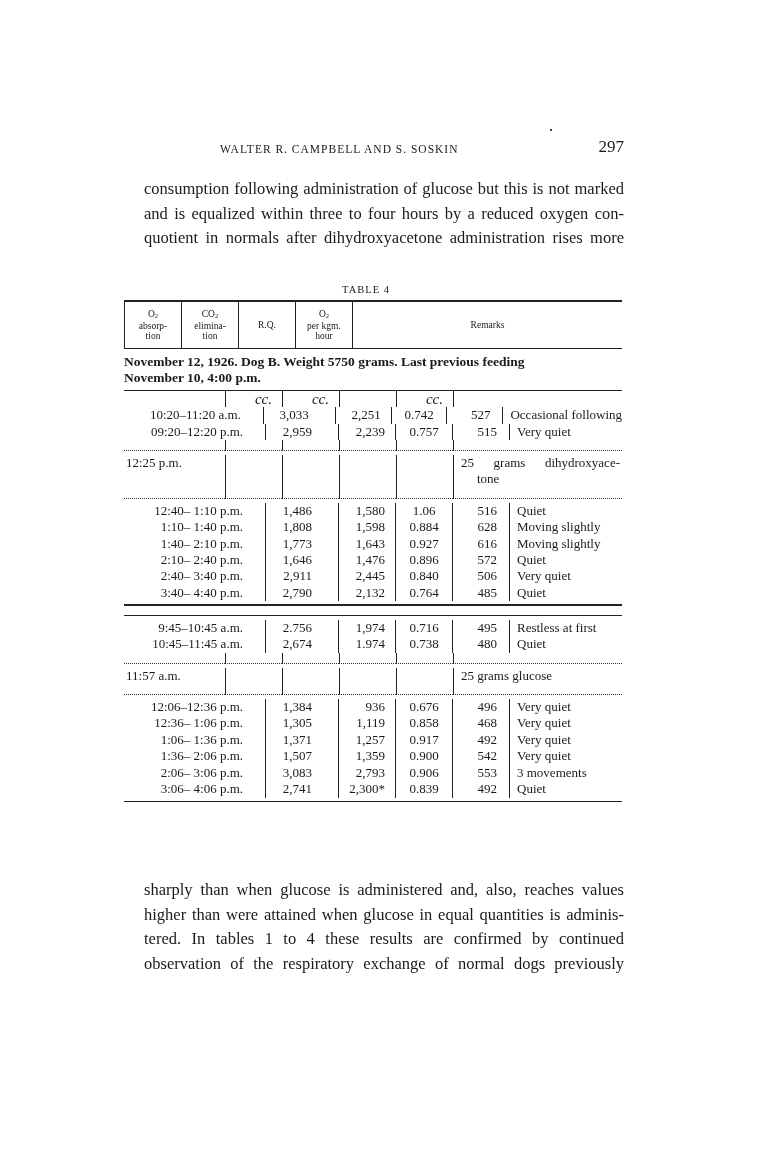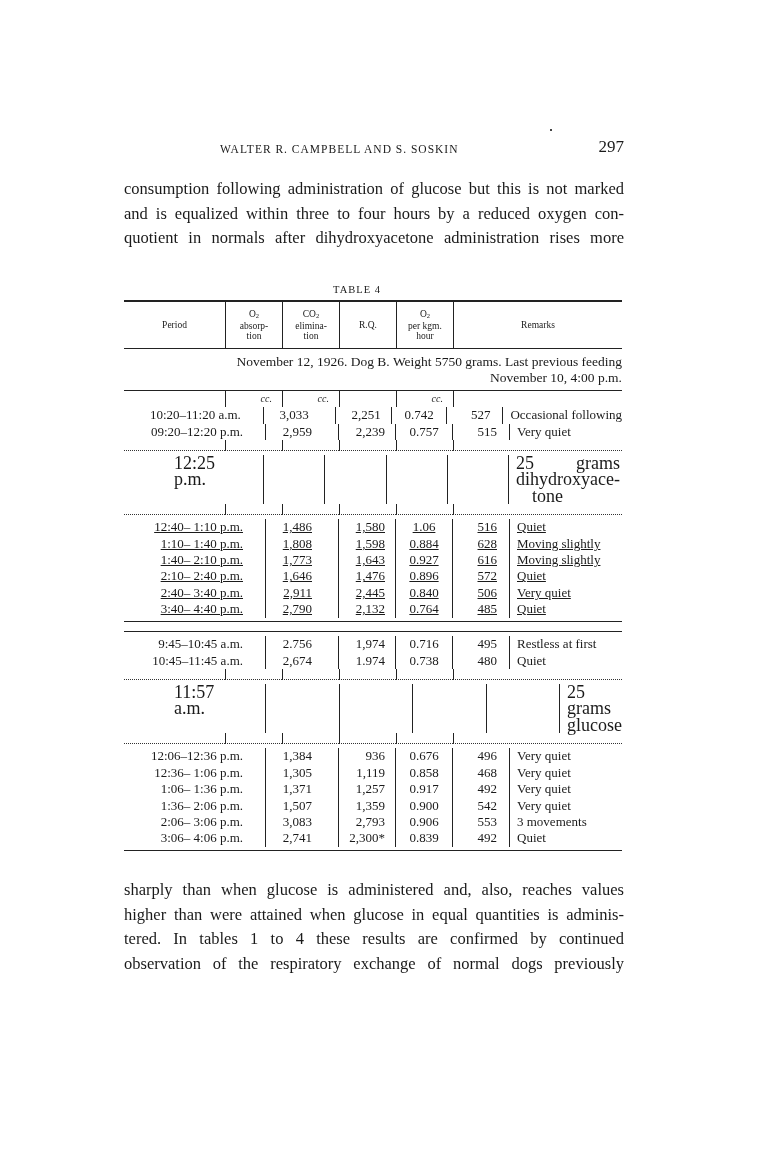--- a/index.html
+++ b/index.html
@@ -16,62 +16,62 @@
     .running-head .page-no {
       position: absolute; right: 0; top: 0; font-size: 17px;
     }
     .running-head .dot {
       position: absolute; left: 426px; top: -8px; width: 2px; height: 2px; background:#444;
     }
     .para {
       position: absolute; left: 124px; width: 500px; font-size: 16.5px; line-height: 24.7px;
       text-align: justify;
     }
-    .para .ln { display: block; text-align: justify; text-align-last: justify; white-space: nowrap; }
+    .para .ln { display: block; text-align: justify; text-align-last: justify; white-space: nowrap; margin-left: 20px; }
     #para-top { top: 177px; }
     #para-bottom { top: 878px; }
 
     .table-title {
-      position: absolute; top: 284px; left: 107px; width: 500px; text-align: center;
+      position: absolute; top: 284px; left: 116px; width: 500px; text-align: center;
       font-size: 10.5px; letter-spacing: 1px;
     }
     .tbl {
       position: absolute; left: 124px; top: 300px; width: 498px;
     }
     .rule-top { height: 1.6px; background: #222; }
     .rule { height: 1.3px; background: #222; }
     .hdr { display: flex; height: 46px; }
     .hdr .c { display: flex; align-items: center; justify-content: center; text-align: center;
       font-size: 9.5px; line-height: 10px; }
     .c { box-sizing: border-box; }
     .w-period { width: 101px; }
     .w-o2 { width: 57px; border-left: 1.2px solid #222; }
     .w-co2 { width: 57px; border-left: 1.2px solid #222; }
     .w-rq { width: 57px; border-left: 1.2px solid #222; }
     .w-per { width: 57px; border-left: 1.2px solid #222; }
     .w-rem { flex: 1; border-left: 1.2px solid #222; }
     .hdr .w-rem { }
     .caption {
-      text-align: right; font-size: 13.5px; line-height: 16px; padding: 5px 0 4px 0;
+      text-align: left; font-size: 13.5px; line-height: 16px; padding: 5px 0 4px 0; font-weight: bold;
     }
     .units { height: 16px; display: flex; }
-    .units .c { font-size: 10px; font-style: italic; text-align: right; padding-right: 10px; line-height: 16px; }
+    .units .c { font-size: 15px; font-style: italic; text-align: right; padding-right: 10px; line-height: 16px; }
     .row { display: flex; }
     .row .c { font-size: 13px; line-height: 16.4px; white-space: nowrap; }
     .num { text-align: right; padding-right: 10px; margin-left: 16px; }
     .num-rq { text-align: center; }
     .per { text-align: right; padding-right: 12px; }
     .period { text-align: right; padding-right: 6px; margin-left: 24px; }
     .period-left { text-align: left; padding-left: 2px; }
     .rem { padding-left: 7px; }
     .dotted-sep { display: flex; height: 11px; }
     .dotted-sep .c { border-bottom: 1.5px dotted #333; }
     .dotted-sep .w-period { border-bottom: 1.5px dotted #333; }
     .event-row { display: flex; }
-    .event-row .c { font-size: 18px; line-height: 16.4px; margin-left: 48px; }
+    .event-row .c { font-size: 13px; line-height: 16.4px; }
     .rem-wrap { white-space: normal !important; padding-right: 2px; }
     .rem-wrap .j { display:block; text-align: justify; text-align-last: justify; }
     .rem-wrap .k { display:block; padding-left: 16px; }
     sub { font-size: 6.5px; vertical-align: -1px; }
   </style>
 </head>
 <body>
 
 <div class="running-head">
   <span class="authors">WALTER R. CAMPBELL AND S. SOSKIN</span>
@@ -83,23 +83,20 @@
   <span class="ln">consumption following administration of glucose but this is not marked</span>
   <span class="ln">and is equalized within three to four hours by a reduced oxygen con-</span>
   <span class="ln">quotient in normals after dihydroxyacetone administration rises more</span>
 </div>
 
 <div class="table-title">TABLE 4</div>
 
 <div class="tbl">
   <div class="rule-top"></div>
   <div class="hdr">
-    <div class="c w-period">
-        <span>Period</span>
-      </div>
     <div class="c w-o2">
       <div><span>O</span><sub>2</sub><br><span>absorp-</span><br><span>tion</span></div>
     </div>
     <div class="c w-co2">
       <div><span>CO</span><sub>2</sub><br><span>elimina-</span><br><span>tion</span></div>
     </div>
     <div class="c w-rq">
         <span>R.Q.</span>
       </div>
     <div class="c w-per">
@@ -168,21 +165,21 @@
 
   <div class="dotted-sep">
     <div class="c w-period"></div>
       <div class="c w-o2"></div>
       <div class="c w-co2"></div>
       <div class="c w-rq"></div>
       <div class="c w-per"></div>
       <div class="c w-rem"></div>
   </div>
 
-  <div style="padding-top:4px;text-decoration:underline;">
+  <div style="padding-top:4px;">
       <div class="row">
         <div class="c w-period period">12:40– 1:10 p.m.</div>
         <div class="c w-o2 num">1,486</div>
         <div class="c w-co2 num">1,580</div>
         <div class="c w-rq num-rq">1.06</div>
         <div class="c w-per per">516</div>
         <div class="c w-rem rem">Quiet</div>
       </div>
       <div class="row">
         <div class="c w-period period">1:10– 1:40 p.m.</div>

